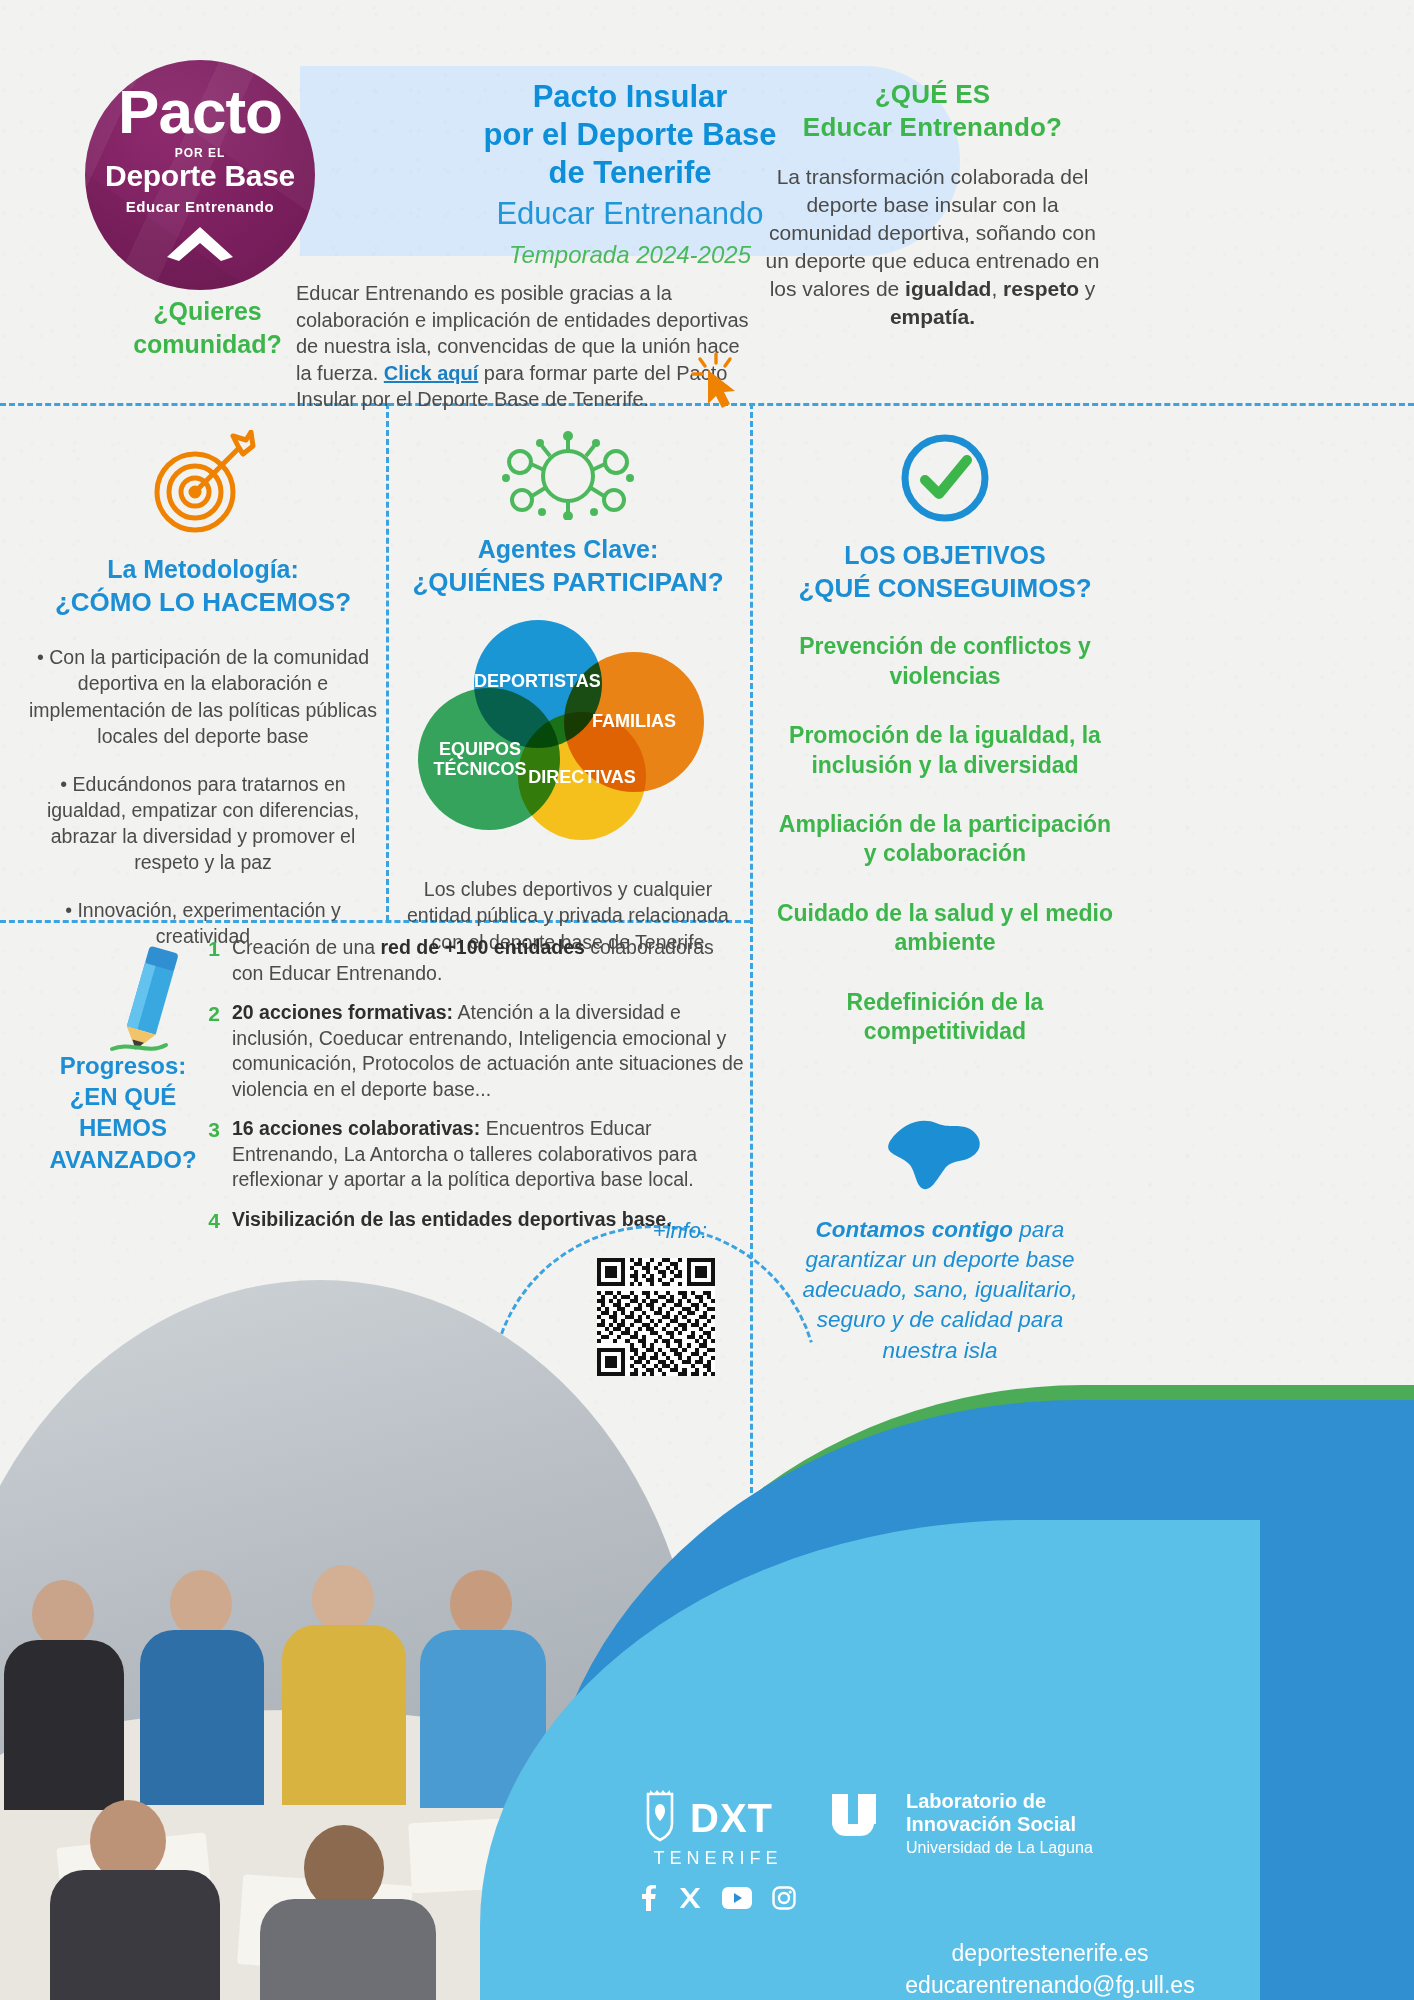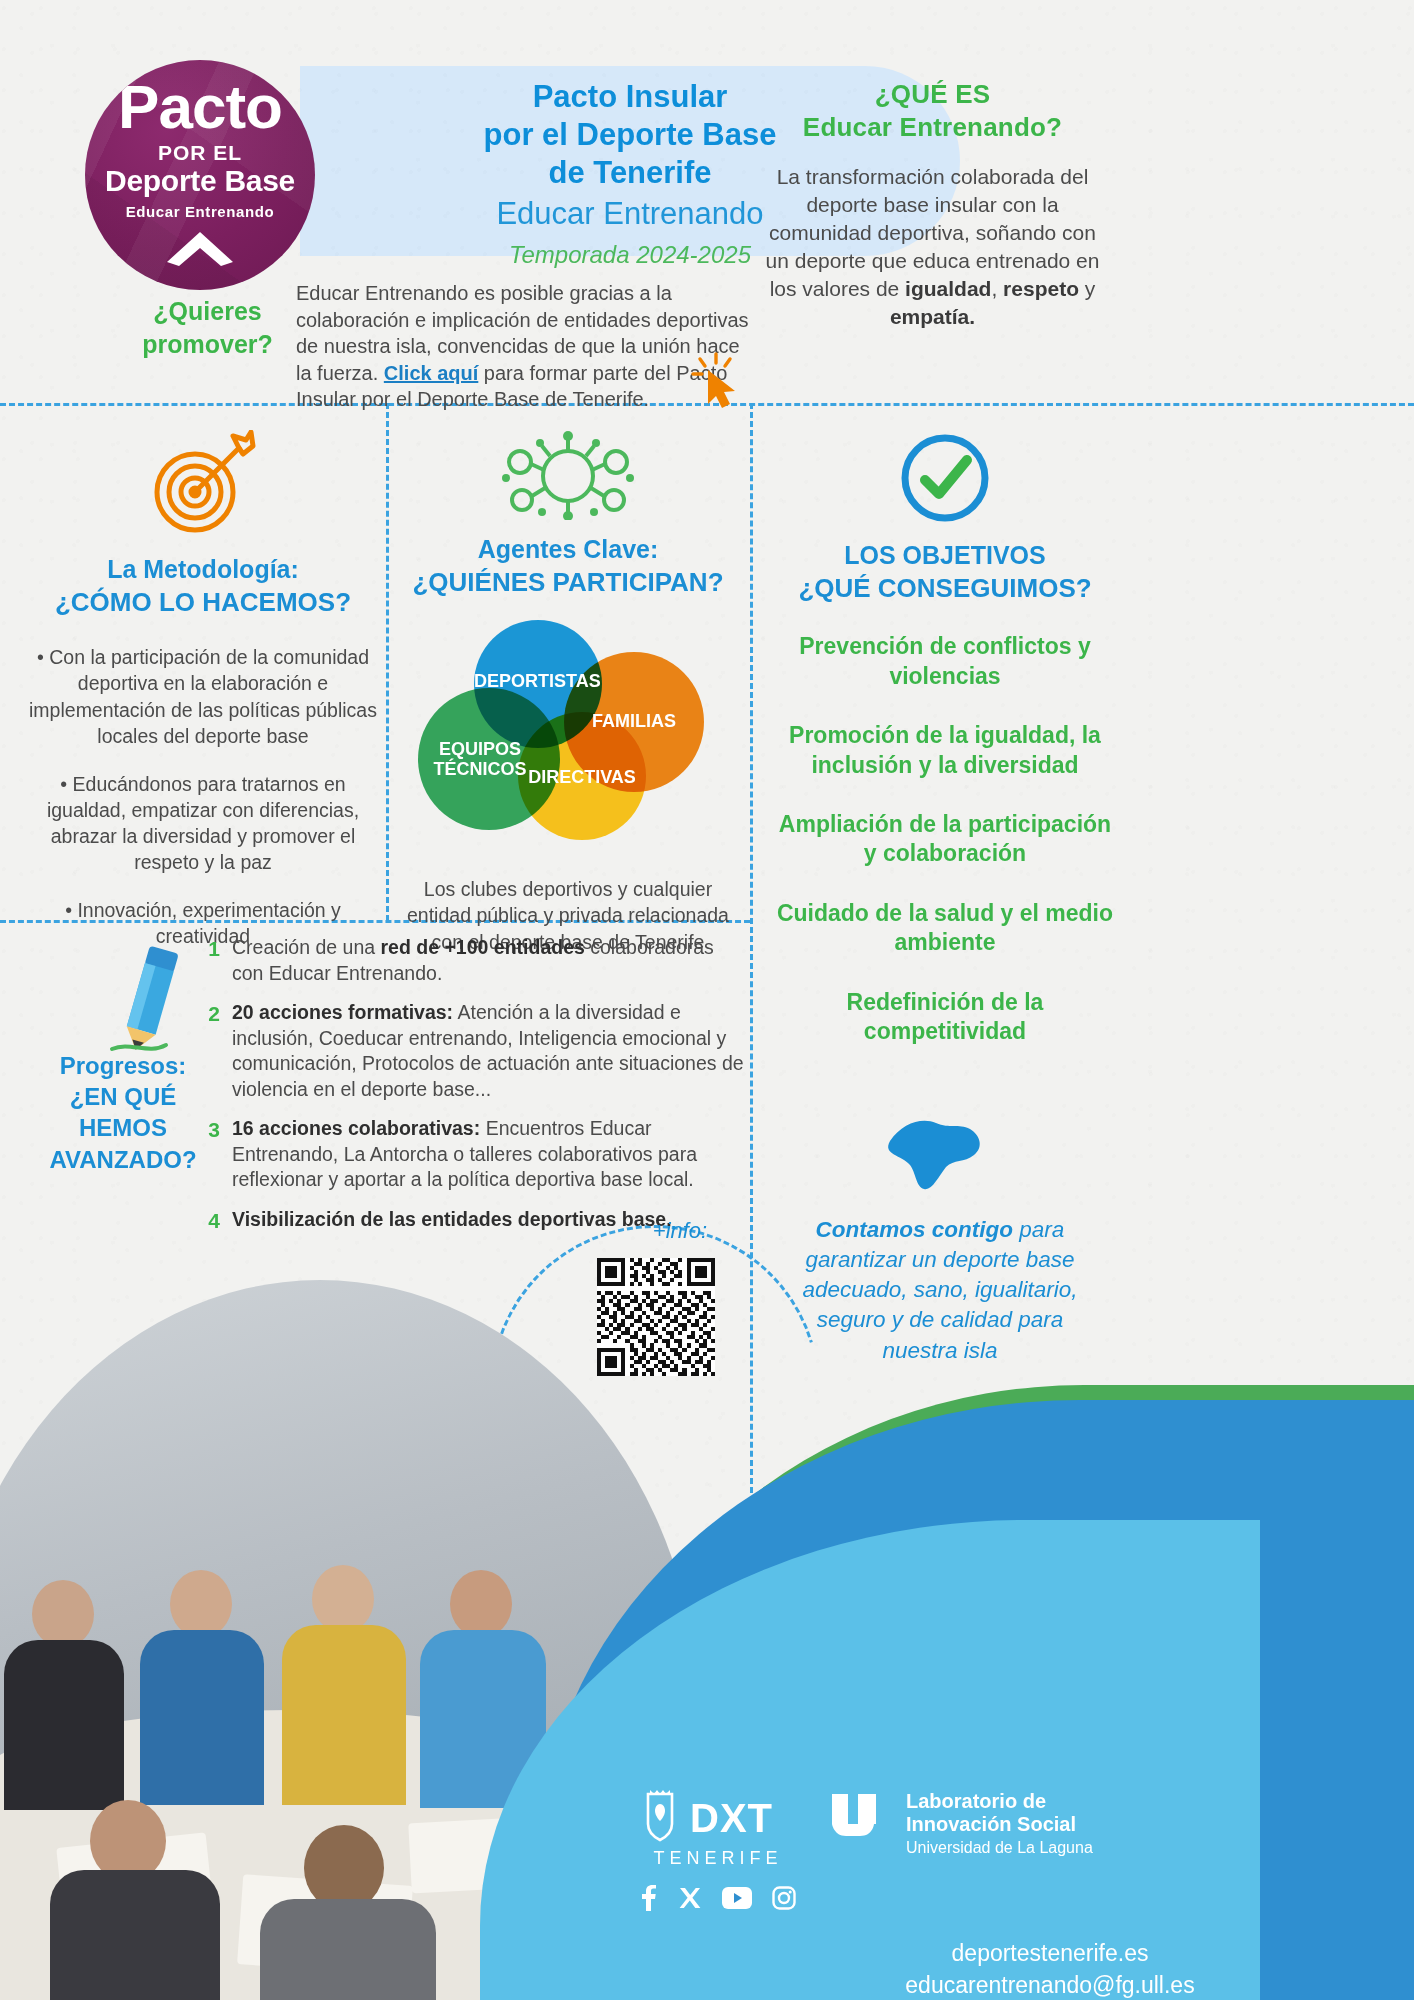--- a/index.html
+++ b/index.html
@@ -39,21 +39,21 @@
     display: flex; flex-direction: column; align-items: center; justify-content: center;
     color: #fff; text-align: center; z-index: 3;
   }
   .logo-badge::before {
     content: ""; position: absolute; inset: 0;
     background:
       linear-gradient(115deg, rgba(255,255,255,.06) 0 18%, transparent 18% 40%, rgba(255,255,255,.05) 40% 52%, transparent 52%),
       linear-gradient(35deg, rgba(0,0,0,.05) 0 30%, transparent 30% 60%, rgba(255,255,255,.04) 60%);
   }
   .logo-pacto { font-size: 62px; font-weight: 900; letter-spacing: -1px; line-height: .95; z-index: 2; }
-  .logo-porel { font-size: 21px; font-weight: 700; letter-spacing: 1px; margin-top: 4px; z-index: 2; }
+  .logo-porel { font-size: 12px; font-weight: 700; letter-spacing: 1px; margin-top: 4px; z-index: 2; }
   .logo-dep { font-size: 30px; font-weight: 900; letter-spacing: -.3px; line-height: 1.05; z-index: 2; }
   .logo-edu { font-size: 15px; font-weight: 700; letter-spacing: .6px; margin-top: 6px; z-index: 2; }
   .logo-chev { margin-top: 8px; z-index: 2; }
 
   .hero-title { position: absolute; left: 330px; top: 78px; width: 600px; text-align: center; z-index: 3; }
   .hero-title .l1 { color: #0d8ed9; font-size: 31px; font-weight: 900; line-height: 1.22; }
   .hero-title .l2 { color: #2196d8; font-size: 31px; font-weight: 400; line-height: 1.5; }
   .hero-title .l3 { color: #4cb85c; font-size: 24px; font-style: italic; line-height: 1.45; }
 
   
@@ -186,21 +186,21 @@
   <div class="what-is">
     <h2>
       <span>¿QUÉ ES</span><br>
       <span>Educar Entrenando?</span>
     </h2>
     <p><span>La transformación colaborada del deporte base insular con la comunidad deportiva, soñando con un deporte que educa entrenado en los valores de </span><b>igualdad</b><span>, </span><b>respeto</b><span> y </span><b>empatía.</b></p>
   </div>
 
   <div class="collab-h">
     <div>¿Quieres</div>
-    <div>promover?</div>
+    <div>comunidad?</div>
   </div>
   <div class="collab-p"><span>Educar Entrenando es posible gracias a la colaboración e implicación de entidades deportivas de nuestra isla, convencidas de que la unión hace la fuerza. </span><a href="#">Click aquí</a><span> para formar parte del Pacto Insular por el Deporte Base de Tenerife.</span></div>
   <div class="cursor-ico">
     <svg width="56" height="60" viewBox="0 0 56 60">
       <g stroke="#ef8200" stroke-width="3.4" stroke-linecap="round">
         <line x1="26" y1="4" x2="26" y2="13"></line>
           <line x1="10" y1="9" x2="15" y2="16"></line>
         <line x1="40" y1="9" x2="35" y2="16"></line>
           <line x1="3" y1="24" x2="12" y2="24"></line>
       </g>

